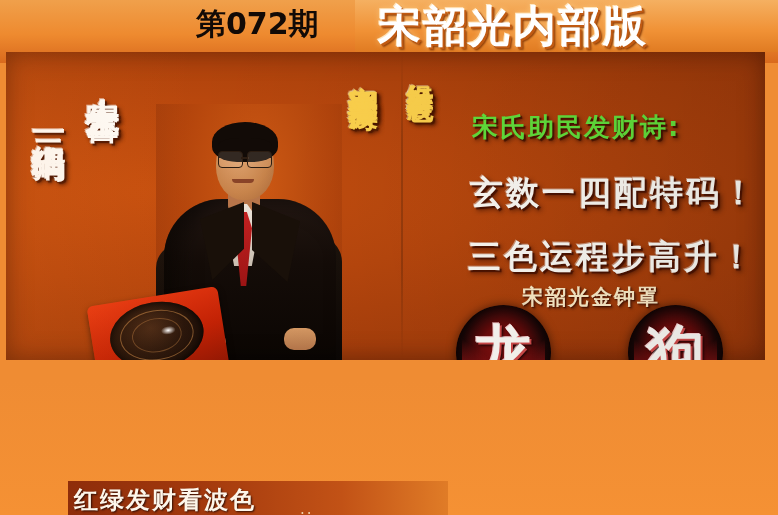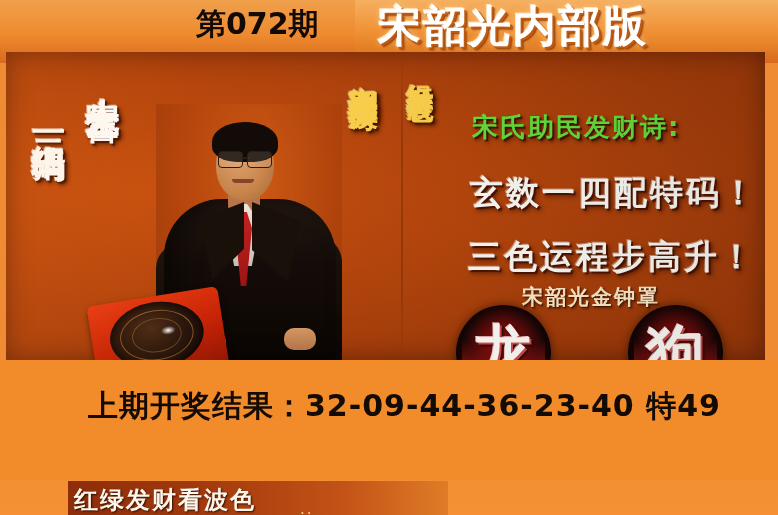--- a/index.html
+++ b/index.html
@@ -352,21 +352,18 @@
       <div class="zflare"></div>
       <div class="zchar">龙</div>
     </div>
     <div class="zodiac" id="zodiac-gou">
       <div class="zflare"></div>
       <div class="zchar">狗</div>
     </div>
 
   </div>
 
-  <div class="result">
-    <div class="result-text">上期开奖结果：32-09-44-36-23-40  特49</div>
-  </div>
 
   <div class="footer-bar"></div>
   <div class="footer-text">红绿发财看波色</div>
   <div class="footer-dots">..</div>
 
 </div>
 
 </body></html>

